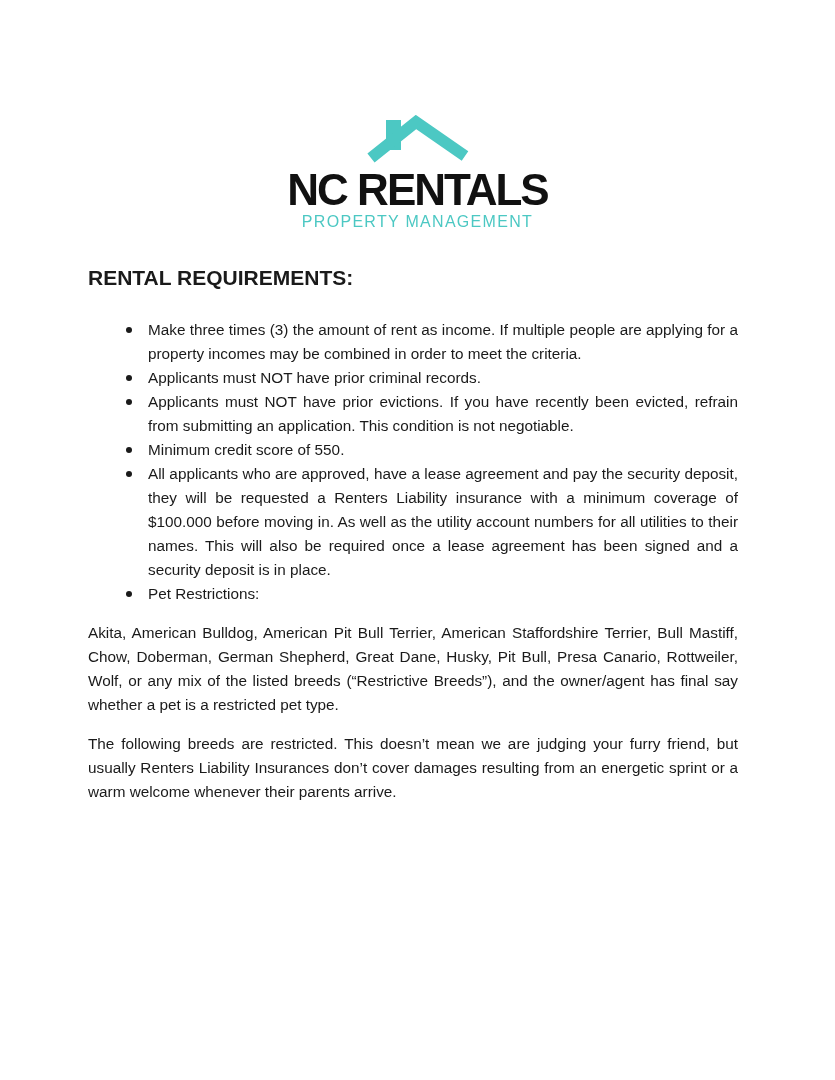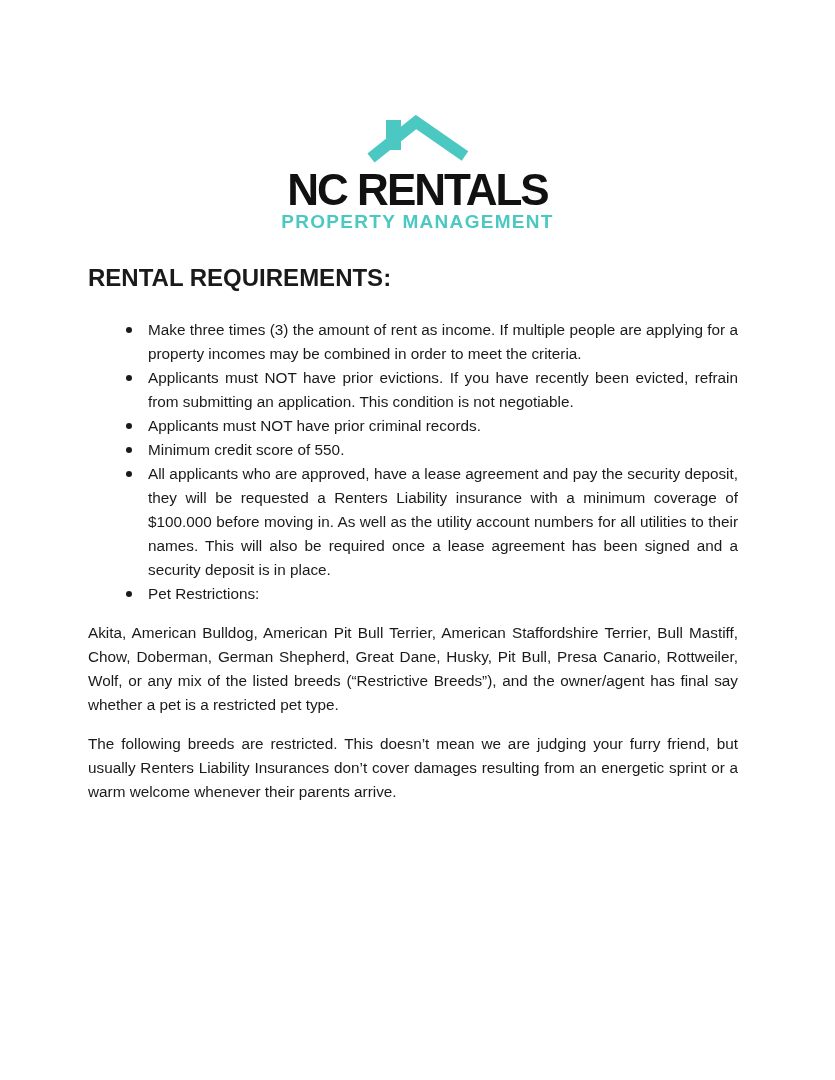--- a/index.html
+++ b/index.html
@@ -30,36 +30,35 @@
   .logo-title {
     font-size: 44px;
     line-height: 46px;
     margin-top: 2px;
     font-weight: bold;
     letter-spacing: -2px;
     color: #111111;
     white-space: nowrap;
   }
   .logo-subtitle {
-    font-size: 19px;
+    font-size: 16px;
     line-height: 18px;
     letter-spacing: 1.3px;
     color: var(--teal, #52cbc8);
     white-space: nowrap;
-    font-weight: bold;
   }
   
   .content {
     width: 650px;
     margin-left: 88px;
     font-size: 15.3px;
     line-height: 24px;
   }
   .doc-heading {
-    font-size: 24px;
+    font-size: 21px;
     line-height: 24px;
     font-weight: bold;
     margin: 35px 0 0 0;
     color: #1a1a1a;
   }
   ul.doc-list {
     list-style: none;
     margin: 28px 0 0 0;
     padding: 0;
   }
@@ -101,22 +100,22 @@
     <div class="logo-title">NC RENTALS</div>
     <div class="logo-subtitle">PROPERTY MANAGEMENT</div>
   </header>
 
   <main class="content">
 
     <h1 class="doc-heading">RENTAL REQUIREMENTS:</h1>
 
     <ul class="doc-list">
       <li>Make three times (3) the amount of rent as income. If multiple people are applying for a property incomes may be combined in order to meet the criteria.</li>
+      <li>Applicants must NOT have prior criminal records.</li>
       <li>Applicants must NOT have prior evictions. If you have recently been evicted, refrain from submitting an application. This condition is not negotiable.</li>
-      <li>Applicants must NOT have prior criminal records.</li>
       <li>Minimum credit score of 550.</li>
       <li>All applicants who are approved, have a lease agreement and pay the security deposit, they will be requested a Renters Liability insurance with a minimum coverage of $100.000 before moving in. As well as the utility account numbers for all utilities to their names. This will also be required once a lease agreement has been signed and a security deposit is in place.</li>
       <li>Pet Restrictions:</li>
     </ul>
 
     <p class="doc-para">Akita, American Bulldog, American Pit Bull Terrier, American Staffordshire Terrier, Bull Mastiff, Chow, Doberman, German Shepherd, Great Dane, Husky, Pit Bull, Presa Canario, Rottweiler, Wolf, or any mix of the listed breeds (“Restrictive Breeds”), and the owner/agent has final say whether a pet is a restricted pet type.</p>
 
     <p class="doc-para">The following breeds are restricted. This doesn’t mean we are judging your furry friend, but usually Renters Liability Insurances don’t cover damages resulting from an energetic sprint or a warm welcome whenever their parents arrive.</p>
 
     <ul class="doc-list second">

